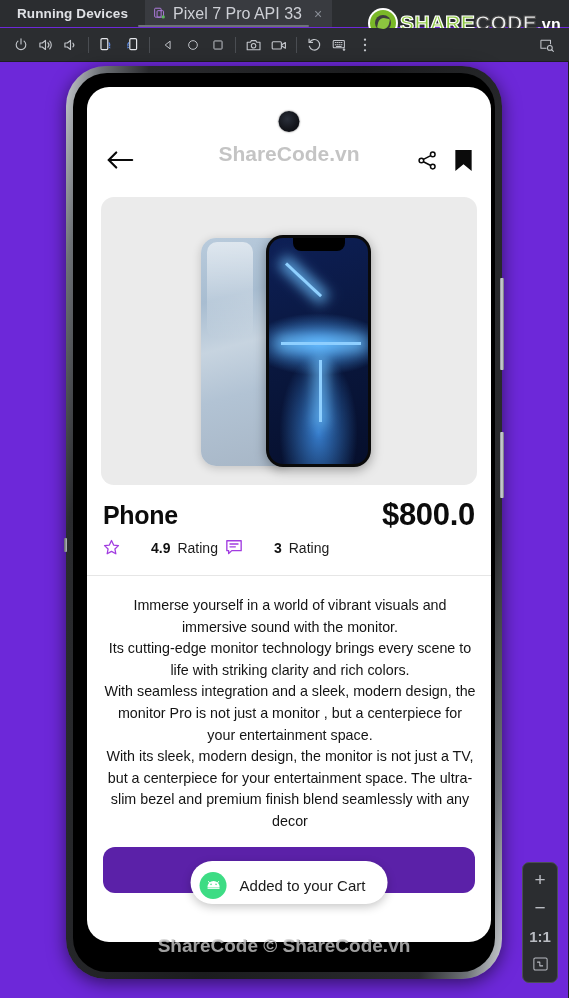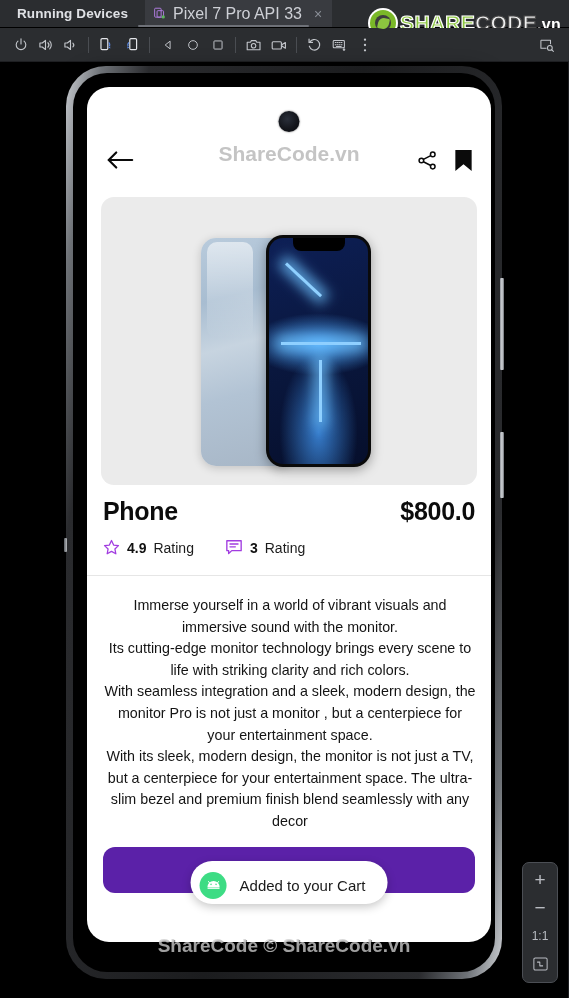--- a/index.html
+++ b/index.html
@@ -2,21 +2,21 @@
 <html><head>
 <meta charset="utf-8">
 <style>
   * { box-sizing: border-box; margin: 0; padding: 0; }
   html, body {
     width: 569px; height: 998px;
     background: #2b2d30;
     font-family: "Liberation Sans", sans-serif;
     overflow: hidden;
   }
-  #root { position: relative; width: 569px; height: 998px; background: #000000; }
+  #root { position: relative; width: 569px; height: 998px; background: #6d28d9; }
 
   
   .ide-tabbar {
     position: absolute; left: 0; top: 0; width: 569px; height: 27px;
     background: #2b2d30; display: flex; align-items: center;
   }
   .tool-title {
     color: #dfe1e5; font-size: 13.5px; font-weight: 700;
     margin-left: 17px; letter-spacing: .1px;
   }
@@ -177,28 +177,28 @@
     left: 50px; top: 122px; width: 3px; height: 62px;
     box-shadow: 0 0 13px 5px rgba(110,195,255,.8);
   }
 
   
   .prod-row {
     position: absolute; left: 16px; top: 410px; width: 372px;
     display: flex; align-items: center; justify-content: space-between;
   }
   .prod-name { font-size: 25px; font-weight: 700; color: #0c0c0c; letter-spacing: -.3px; }
-  .prod-price { font-size: 25px; font-weight: 700; color: #0c0c0c; letter-spacing: -.3px; }
+  .prod-price { font-size: 31px; font-weight: 700; color: #0c0c0c; letter-spacing: -.3px; }
 
   .meta-row {
     position: absolute; left: 16px; top: 452px; width: 372px;
     display: flex; align-items: center; gap: 7px;
   }
-  .meta-num { font-size: 14px; font-weight: 700; color: #111; }
-  .meta-lab { font-size: 14px; color: #1c1c1c; margin-right: 24px; }
+  .meta-num { font-size: 14px; font-weight: 700; color: #111; margin-left: 24px; }
+  .meta-lab { font-size: 14px; color: #1c1c1c; margin-right: 0; }
 
   .divider {
     position: absolute; left: 0; top: 488px; width: 404px; height: 1px; background: #e6e6e6;
   }
 
   .desc {
     position: absolute; left: 16px; top: 508px; width: 374px;
     font-size: 14.3px; line-height: 21.6px; color: #141414;
     text-align: center; white-space: pre-line;
   }
@@ -243,21 +243,21 @@
   
   .zoom-panel {
     position: absolute; right: 11px; top: 862px;
     width: 36px; padding: 6px 0 7px;
     border: 1px solid #4b4e54; border-radius: 7px;
     background: #2b2d30;
     display: flex; flex-direction: column; align-items: center; gap: 6px;
   }
   .zoom-item {
     width: 28px; height: 22px; display: flex; align-items: center; justify-content: center;
-    color: #b9bcc2; font-size: 12px; font-weight: 400; cursor: pointer;
+    color: #b9bcc2; font-size: 15px; font-weight: 700; cursor: pointer;
   }
   .zoom-item.big { font-size: 19px; font-weight: 400; }
 
   .right-rail {
     position: absolute; right: 0; top: 62px; width: 1px; height: 936px; background: #1e1f22;
   }
 </style>
 </head>
 <body>
 

